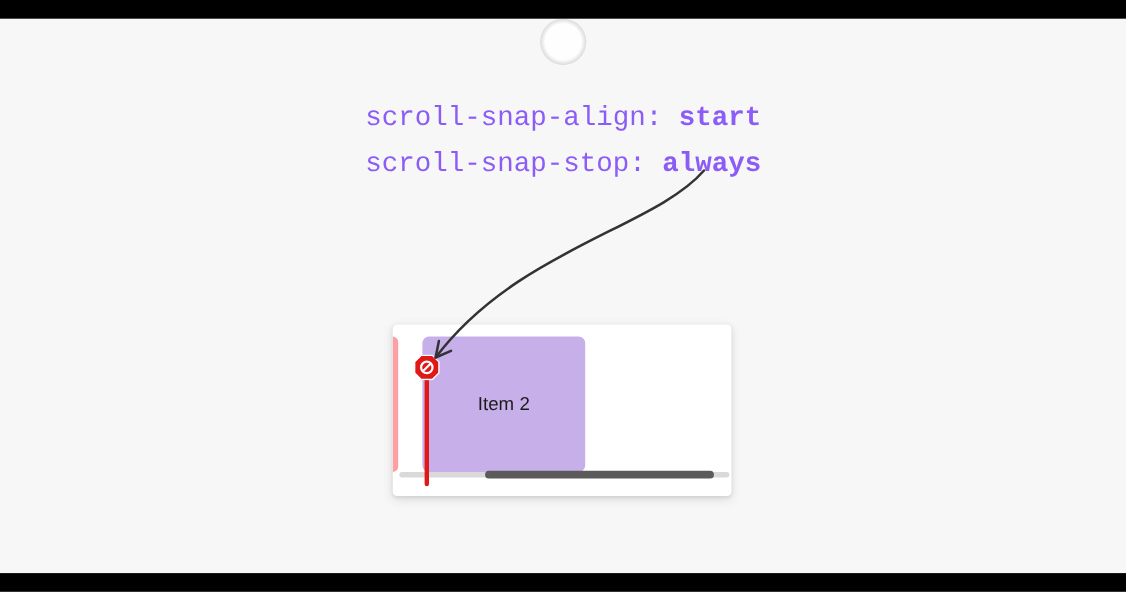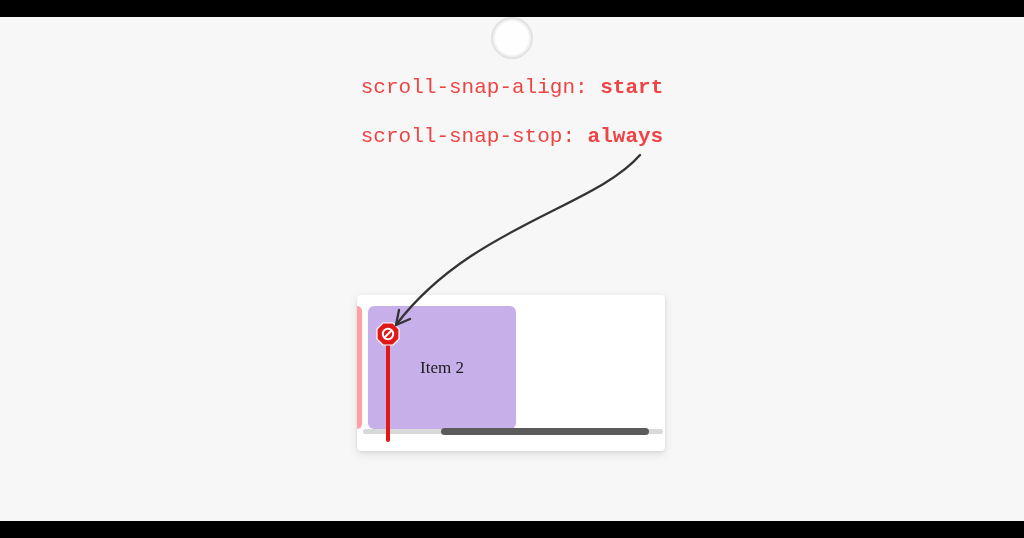--- a/index.html
+++ b/index.html
@@ -33,30 +33,30 @@
     top: 0px;
     left: 50%;
     transform: translateX(-50%);
     width: 42px;
     height: 42px;
     border-radius: 50%;
     background: radial-gradient(circle at 50% 50%, #fefefe 55%, #d8d8d8 72%, rgba(216,216,216,0) 75%);
   }
   .code {
     position: absolute;
-    top: 60px;
+    top: 78px;
     left: 50%;
     transform: translateX(-50%);
     font-family: ui-monospace, "SFMono-Regular", Menlo, Consolas, "Liberation Mono", monospace;
-    font-size: 21px;
-    color: #ef4444;
+    font-size: 25px;
+    color: #8b5cf6;
     line-height: 1.0;
     white-space: nowrap;
   }
-  .code .line + .line { margin-top: 28px; text-align: center; }
+  .code .line + .line { margin-top: 16px; text-align: center; }
   .code .val { font-weight: 700; }
   .scroller {
     position: absolute;
     top: 278px;
     left: 357px;
     width: 308px;
     height: 156px;
     background: #fff;
     border-radius: 4px;
     box-shadow: 0 3px 10px rgba(0,0,0,0.10), 0 1px 3px rgba(0,0,0,0.08);
@@ -83,24 +83,23 @@
     font-weight: 500;
   }
   .card0 { 
     left: 0;
     width: 5px;
     background: #ff9ea3;
     border-top-left-radius: 0;
     border-bottom-left-radius: 0;
   }
   .card1 {
-    left: 11px;
+    left: 27px;
     width: 148px;
     background: #c7b0ea;
-    font-family: Liberation Serif, serif;
   }
   .card2 {
     left: 165px;
     width: 148px; 
     background: #afe5a3;
   }
   
   .track {
     position: absolute;
     left: 6px;

